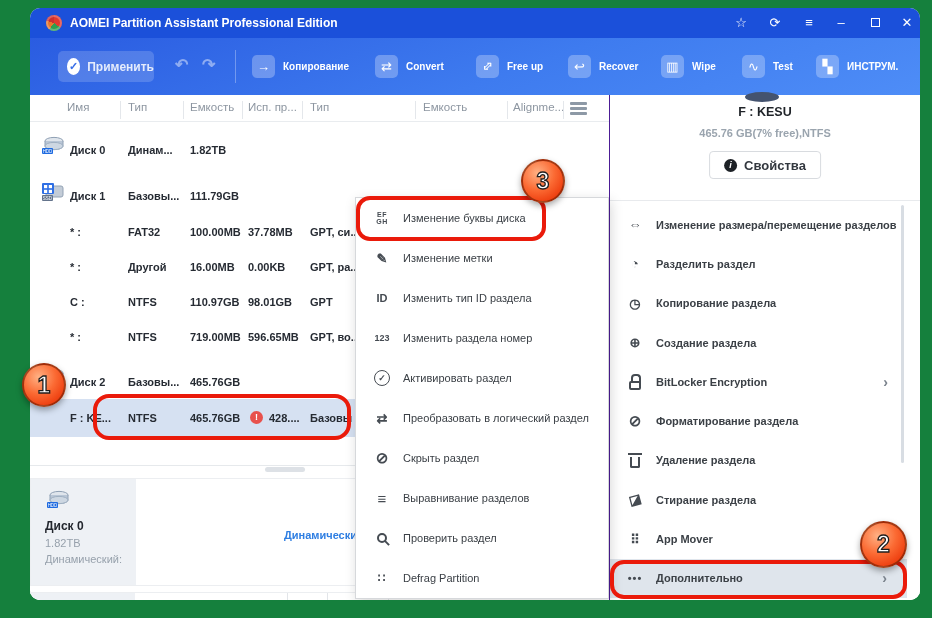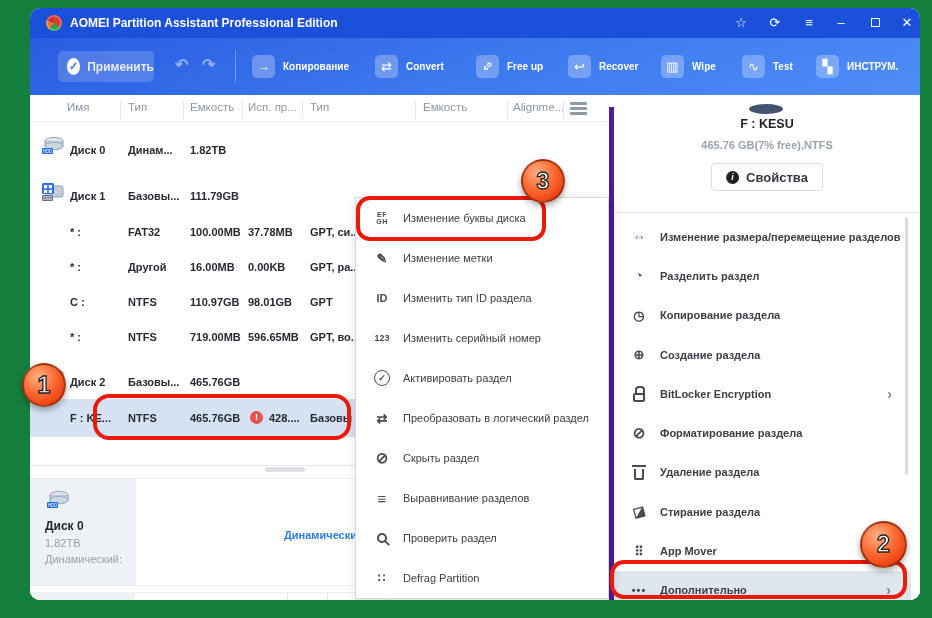--- a/index.html
+++ b/index.html
@@ -89,22 +89,22 @@
                     right:-3px; bottom:-5px; transform:rotate(-45deg); }
   .css-lock { width:12px; height:9px; border:2px solid #454b52; border-radius:2px; position:relative;
               display:inline-block; margin-top:7px; }
   .css-lock::before { content:""; position:absolute; width:6px; height:7px; border:2px solid #454b52;
                       border-bottom:none; border-radius:4px 4px 0 0; left:0px; top:-9px; }
   .css-trash { width:10px; height:11px; border:2px solid #454b52; border-top:none; border-radius:0 0 2px 2px;
                position:relative; display:inline-block; margin-top:5px; }
   .css-trash::before { content:""; position:absolute; left:-4px; top:-4px; width:14px; height:2px; background:#454b52; }
 
   
-  .sidebar { position:absolute; left:579px; top:12px; width:311px; height:505px; background:#fff;
-             border-left:5px solid #4c1d95; z-index:2; }
+  .sidebar { position:absolute; left:579px; top:0; width:311px; height:505px; background:#fff;
+             border-left:1px solid #4c1d95; z-index:2; }
   .disk-ellipse { position:absolute; left:135px; top:-3px; width:34px; height:10px; border-radius:50%;
                   background:#44536f; }
   .sb-name { position:absolute; left:0; top:10px; width:100%; text-align:center; font-size:12.5px;
              font-weight:bold; color:#1f2328; }
   .sb-info { position:absolute; left:0; top:32px; width:100%; text-align:center; font-size:11px;
              font-weight:bold; color:#9aa4ae; }
   .props-btn { position:absolute; left:50%; transform:translateX(-50%); top:56px; height:28px;
                border:1px solid #d8dbdf; border-radius:4px; background:#fff; display:flex;
                align-items:center; gap:7px; padding:0 14px; }
   .info-badge { width:13px; height:13px; border-radius:50%; background:#1d2126; color:#fff; font-size:9px;
@@ -322,21 +322,21 @@
         <div class="ctx-item">
           <span class="mi">✎</span>
           <span class="ctx-lbl">Изменение метки</span>
         </div>
         <div class="ctx-item">
           <span class="mi mi-id">ID</span>
           <span class="ctx-lbl">Изменить тип ID раздела</span>
         </div>
         <div class="ctx-item">
           <span class="mi mi-123">123</span>
-          <span class="ctx-lbl">Изменить серийный номер</span>
+          <span class="ctx-lbl">Изменить раздела номер</span>
         </div>
         <div class="ctx-item">
           <span class="mi">
               <span class="circled">✓</span>
             </span>
           <span class="ctx-lbl">Активировать раздел</span>
         </div>
         <div class="ctx-item">
           <span class="mi">⇄</span>
           <span class="ctx-lbl">Преобразовать в логический раздел</span>

